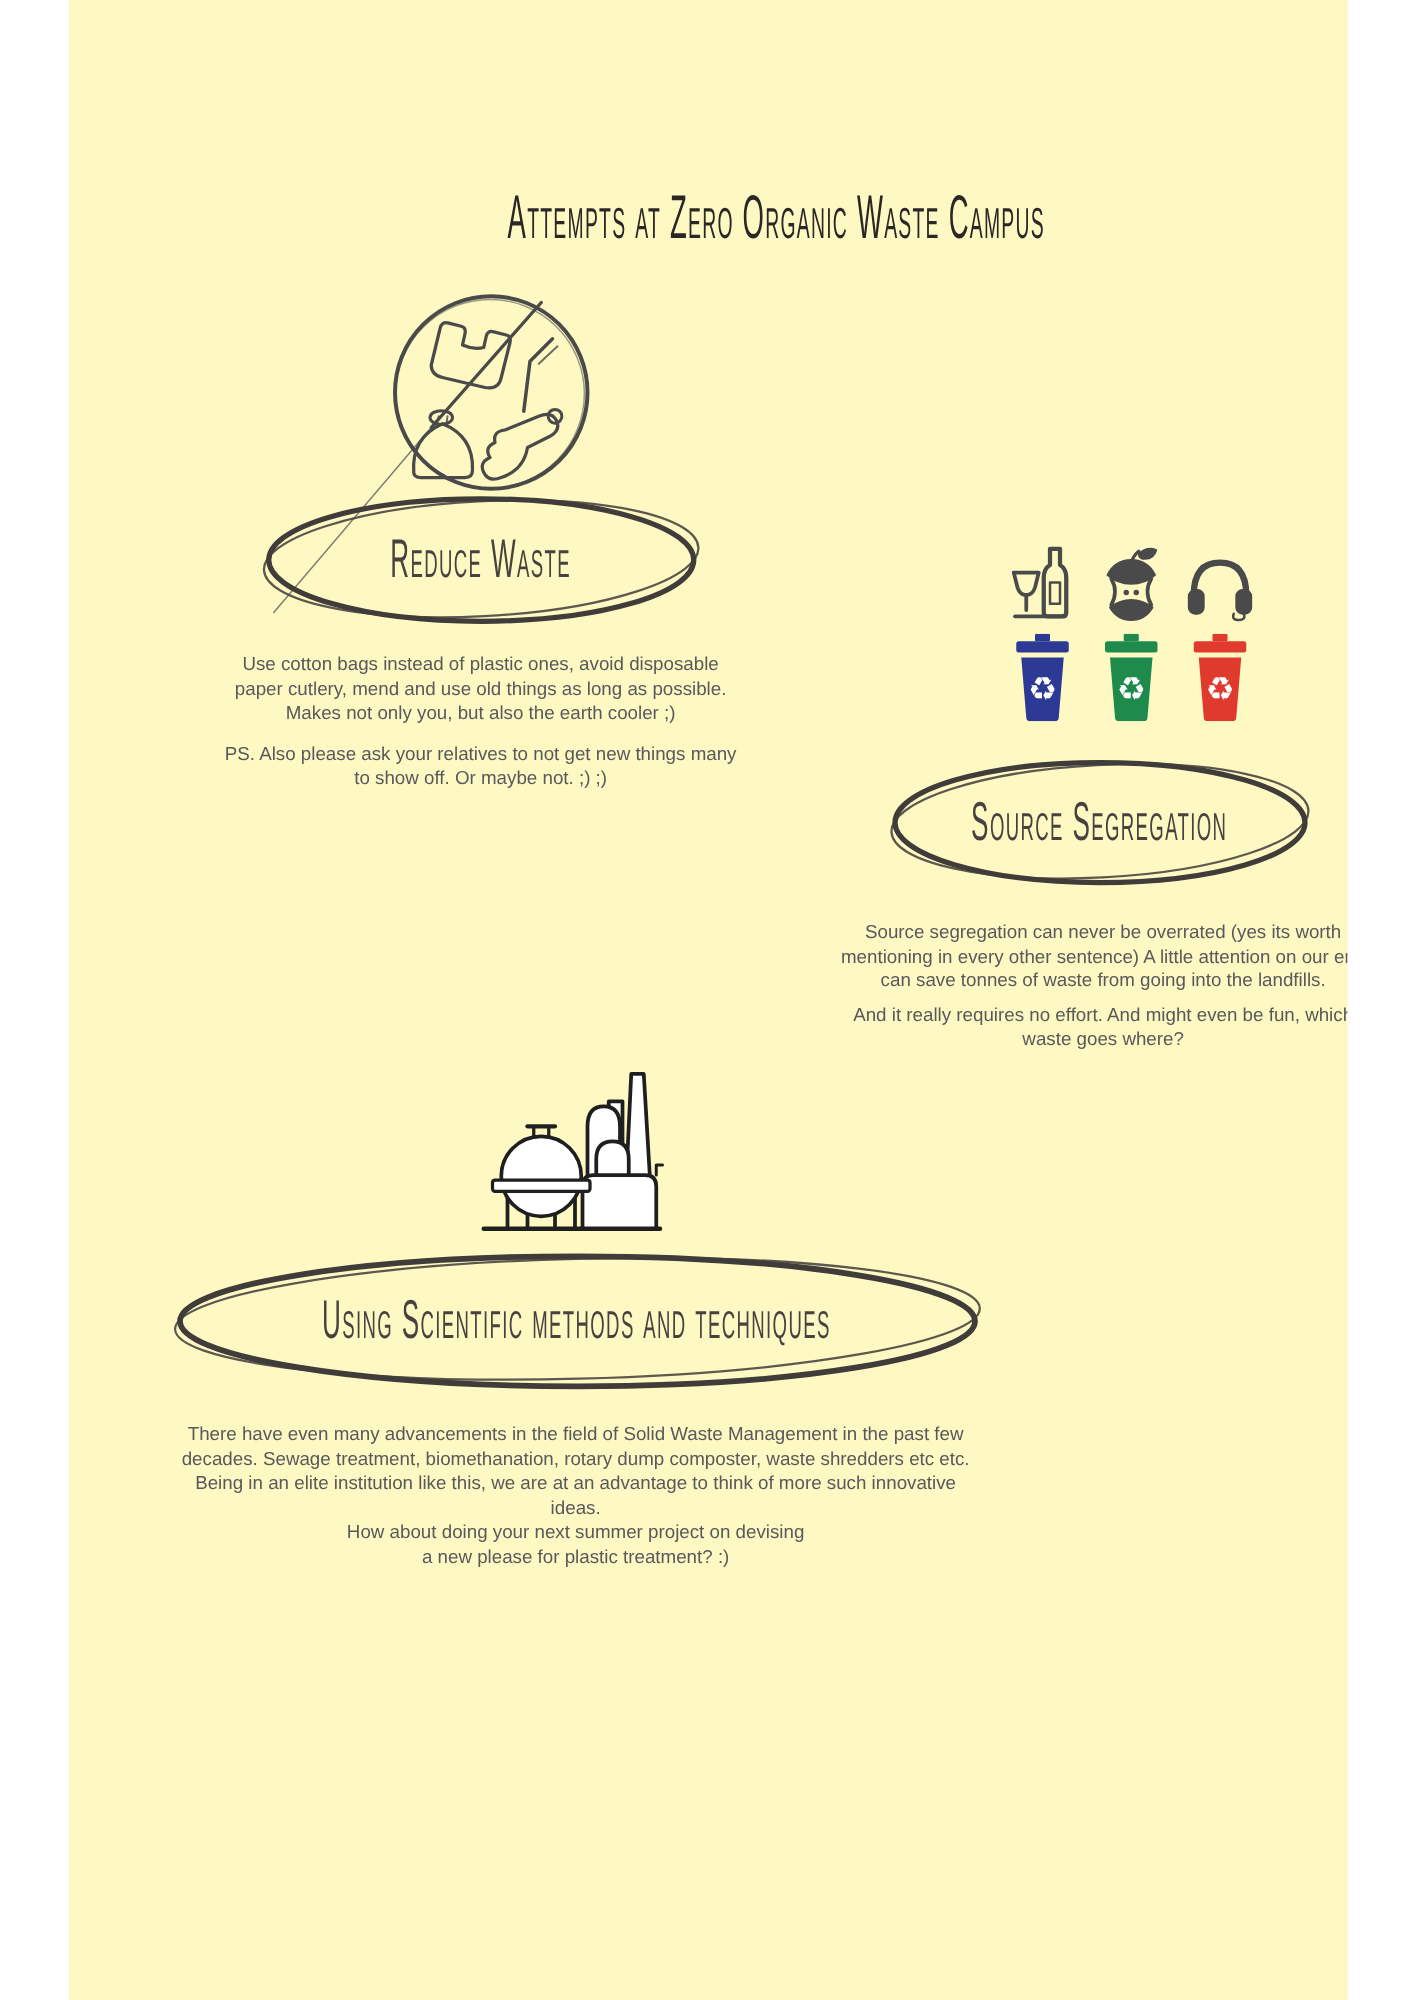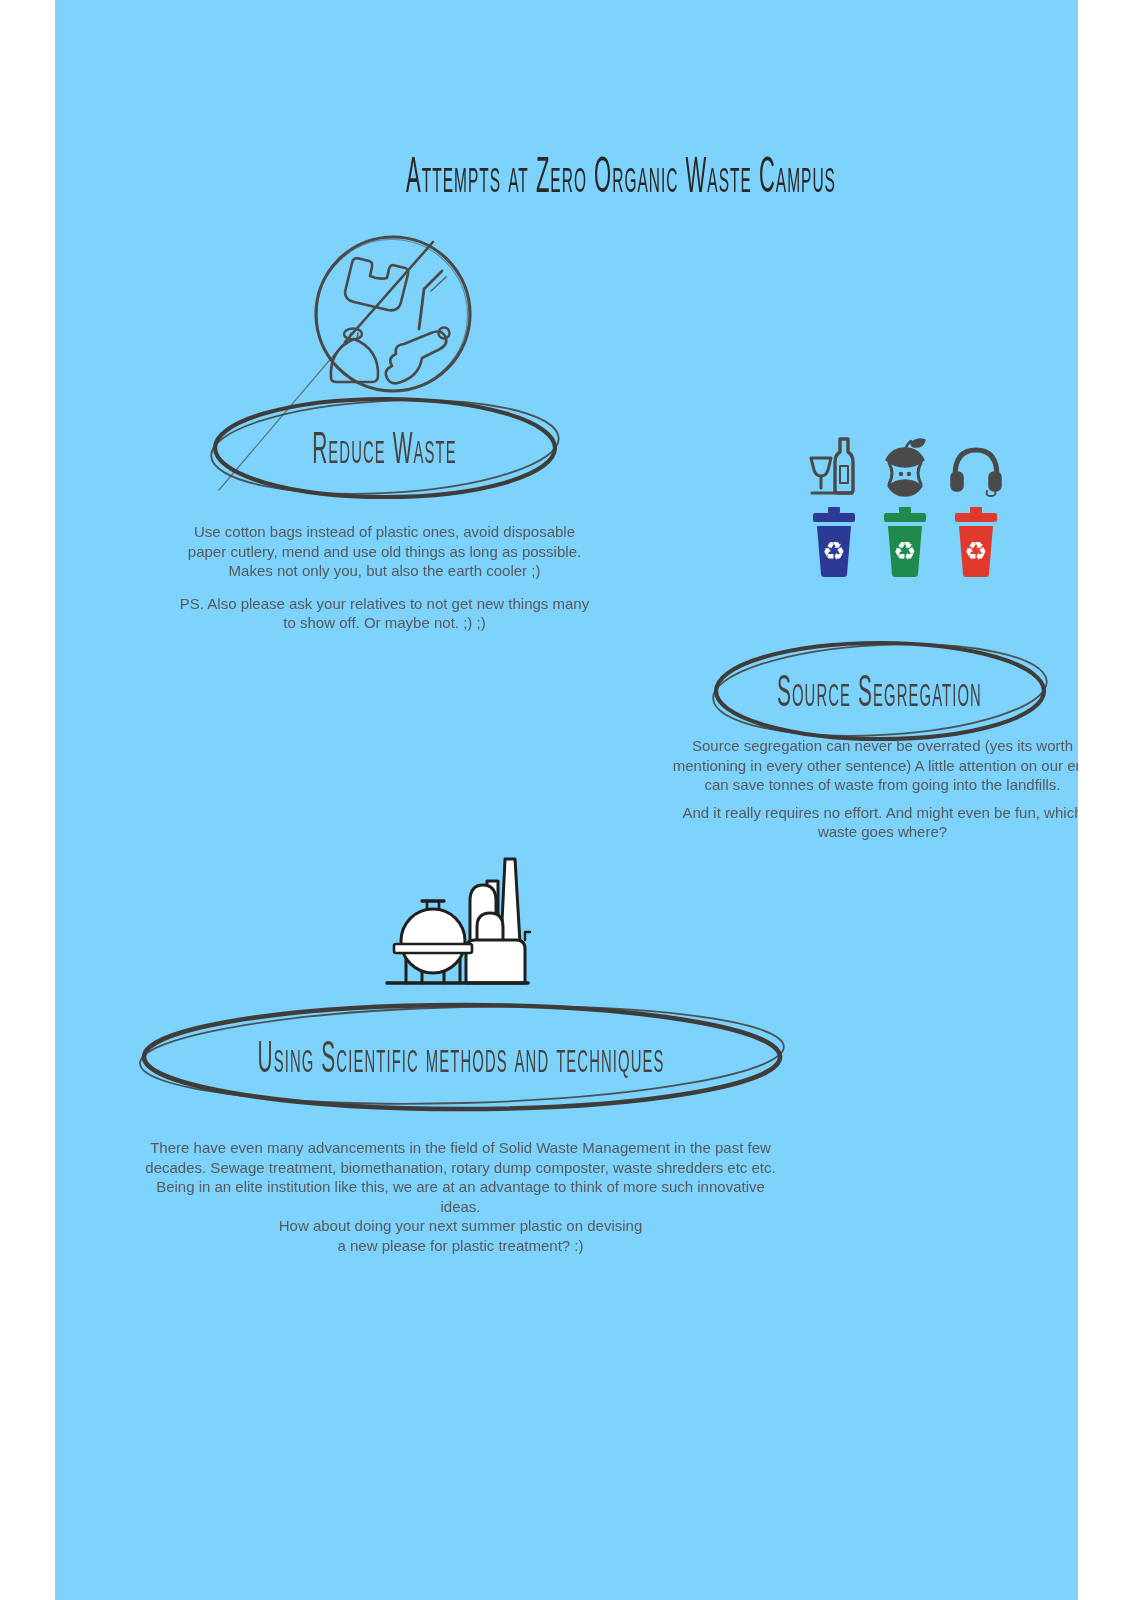--- a/index.html
+++ b/index.html
@@ -1,18 +1,18 @@
 <!DOCTYPE html>
 <html><head>
 <meta charset="utf-8">
 <style>
   html,body{margin:0;padding:0;background:#ffffff;}
   .page{
     position:relative;width:1023px;height:1600px;margin:0 auto;
-    background:#7dd3fc;overflow:hidden;
+    background:#fef9c3;overflow:hidden;
     font-family:"Liberation Sans",sans-serif;
     text-decoration:underline;
   }
   .abs{position:absolute;}
   
   .script{
     font-family:"Liberation Sans",sans-serif;
     font-variant:small-caps;
     white-space:nowrap;
     color:#474240;
@@ -130,21 +130,21 @@
         <g fill="#e03a2e">
           <rect x="16" y="0" width="12" height="6" rx="1"></rect>
           <rect x="1" y="6" width="42" height="9" rx="2"></rect>
           <path d="M5,19 H39 L35,67 Q34.8,70 32,70 H12 Q9.2,70 9,67 Z"></path>
         </g>
         <text x="22" y="53" text-anchor="middle" font-size="26" fill="#ffffff" font-family="DejaVu Sans, sans-serif">♻</text>
       </svg>
     </div>
   </div>
 
-  <div class="abs oval-wrap" style="left:655px;top:636px;width:340px;height:110px;">
+  <div class="abs oval-wrap" style="left:655px;top:603px;width:340px;height:110px;">
     <svg class="oval-svg" viewBox="0 0 340 110" fill="none">
       <ellipse cx="170" cy="55" rx="164" ry="48" stroke="#403c3a" stroke-width="4.2"></ellipse>
       <ellipse cx="170" cy="54" rx="167" ry="45" stroke="#403c3a" stroke-width="1.8" opacity="0.85" transform="rotate(-3 170 55)"></ellipse>
     </svg>
     <div class="script oval-label">Source Segregation</div>
   </div>
 
   <div class="abs body-text" style="left:618px;top:736px;width:420px;">
     <p>Source segregation can never be overrated (yes its worth mentioning in every other sentence) A little attention on our end can save tonnes of waste from going into the landfills.</p>
     <p style="margin-top:8px;">And it really requires no effort. And might even be fun, which waste goes where?</p>
@@ -177,17 +177,17 @@
   <div class="abs oval-wrap" style="left:82px;top:998px;width:650px;height:118px;">
     <svg class="oval-svg" viewBox="0 0 650 118" fill="none">
       <ellipse cx="325" cy="59" rx="318" ry="52" stroke="#403c3a" stroke-width="4.6"></ellipse>
       <ellipse cx="325" cy="57" rx="322" ry="48" stroke="#403c3a" stroke-width="1.8" opacity="0.85" transform="rotate(-1.5 325 59)"></ellipse>
     </svg>
     <div class="script oval-label">Using Scientific methods and techniques</div>
   </div>
 
   <div class="abs body-text" style="left:86px;top:1138px;width:640px;">
     <p>There have even many advancements in the field of Solid Waste Management in the past few decades. Sewage treatment, biomethanation, rotary dump composter, waste shredders etc etc. Being in an elite institution like this, we are at an advantage to think of more such innovative ideas.</p>
-    <div>How about doing your next summer plastic on devising</div>
+    <div>How about doing your next summer project on devising</div>
     <div>a new please for plastic treatment? :)</div>
   </div>
 
 </div>
 
 </body></html>

